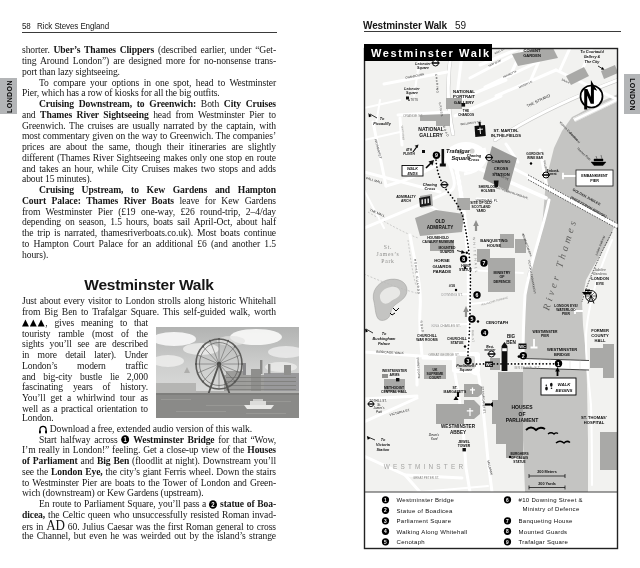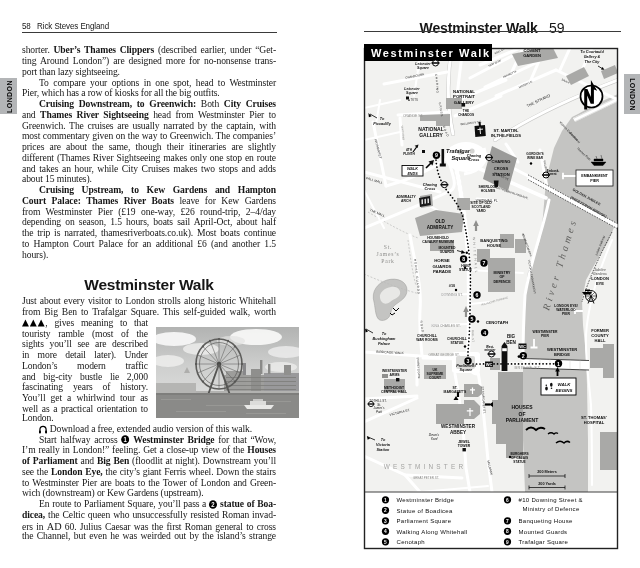--- a/index.html
+++ b/index.html
@@ -11,21 +11,21 @@
 b{font-weight:bold}
 .hd{position:absolute;font-family:"Liberation Sans",sans-serif}
 .tab{position:absolute;background:#b3b5b7;color:#0a0a0a;font:bold 7px/17px "Liberation Sans",sans-serif;letter-spacing:0.4px}
 .tab span{position:absolute;text-align:center}
 </style></head>
 <body>
 
 <div class="hd" style="left:22px;top:21px;font-size:8.6px;letter-spacing:-0.1px;transform:scaleX(0.93);transform-origin:left">58&nbsp;&nbsp;&nbsp;Rick Steves England</div>
 <div style="position:absolute;left:22px;top:32.4px;width:254.5px;height:1.1px;background:#3a3a3a"></div>
 
-<div class="hd" style="left:363px;top:20px;width:258px;text-align:center;font-size:14px;letter-spacing:-0.1px"><b>Westminster Walk</b>&nbsp;&nbsp;&nbsp;59</div>
+<div class="hd" style="left:363px;top:20px;width:258px;text-align:left;font-size:10px;letter-spacing:-0.1px"><b>Westminster Walk</b>&nbsp;&nbsp;&nbsp;59</div>
 <div style="position:absolute;left:363.5px;top:31.4px;width:257.5px;height:1.1px;background:#3a3a3a"></div>
 
 <div class="tab" style="left:0;top:78px;width:17px;height:36px">
     <span style="left:-9.5px;top:9.5px;width:36px;height:17px;transform:rotate(-90deg)">LONDON</span>
   </div>
 <div class="tab" style="left:624px;top:74px;width:16px;height:40px">
     <span style="left:-12px;top:11.5px;width:40px;height:17px;transform:rotate(90deg)">LONDON</span>
   </div>
 
 <div class="ln j" style="top:45.4px">shorter. <b>Uber’s Thames Clippers</b> (described earlier, under “Get-</div>
@@ -79,21 +79,21 @@
 <div class="ln j" style="top:445.4px">I’m really in London!” feeling. Get a close-up view of the <b>Houses</b></div>
 <div class="ln j" style="top:456.1px"><b>of Parliament</b> and <b>Big Ben</b> (floodlit at night). Downstream you’ll</div>
 <div class="ln j" style="top:466.9px">see the <b>London Eye,</b> the city’s giant Ferris wheel. Down the stairs</div>
 <div class="ln j" style="top:477.6px">to Westminster Pier are boats to the Tower of London and Green-</div>
 <div class="ln" style="top:488.4px">wich (downstream) or Kew Gardens (upstream).</div>
 <div class="ln j in" style="top:499.1px">En route to Parliament Square, you’ll pass a <svg width="9" height="9" style="vertical-align:-1.5px">
       <circle cx="4.5" cy="4.5" r="4.3" fill="#000"></circle>
       <text x="4.5" y="7" font-size="6.4" fill="#fff" text-anchor="middle" font-family="Liberation Sans, sans-serif" font-weight="bold">2</text>
     </svg> <b>statue of Boa-</b></div>
 <div class="ln j" style="top:509.9px"><b>dicea,</b> the Celtic queen who unsuccessfully resisted Roman invad-</div>
-<div class="ln j" style="top:520.6px">ers in <span style="font-size:11px">AD</span> 60. Julius Caesar was the first Roman general to cross</div>
+<div class="ln j" style="top:520.6px">ers in <span style="font-size:14px">AD</span> 60. Julius Caesar was the first Roman general to cross</div>
 <div class="ln j" style="top:531.4px">the Channel, but even he was weirded out by the island’s strange</div>
 
 <svg style="position:absolute;left:156px;top:327px" width="143" height="91" viewBox="0 0 143 91">
 <defs>
 <linearGradient id="sky" x1="0" y1="0" x2="0" y2="1">
         <stop offset="0" stop-color="#b2b3b2"></stop>
         <stop offset="0.45" stop-color="#cfd0cf"></stop>
         <stop offset="1" stop-color="#e4e4e3"></stop>
       </linearGradient>
 </defs>

